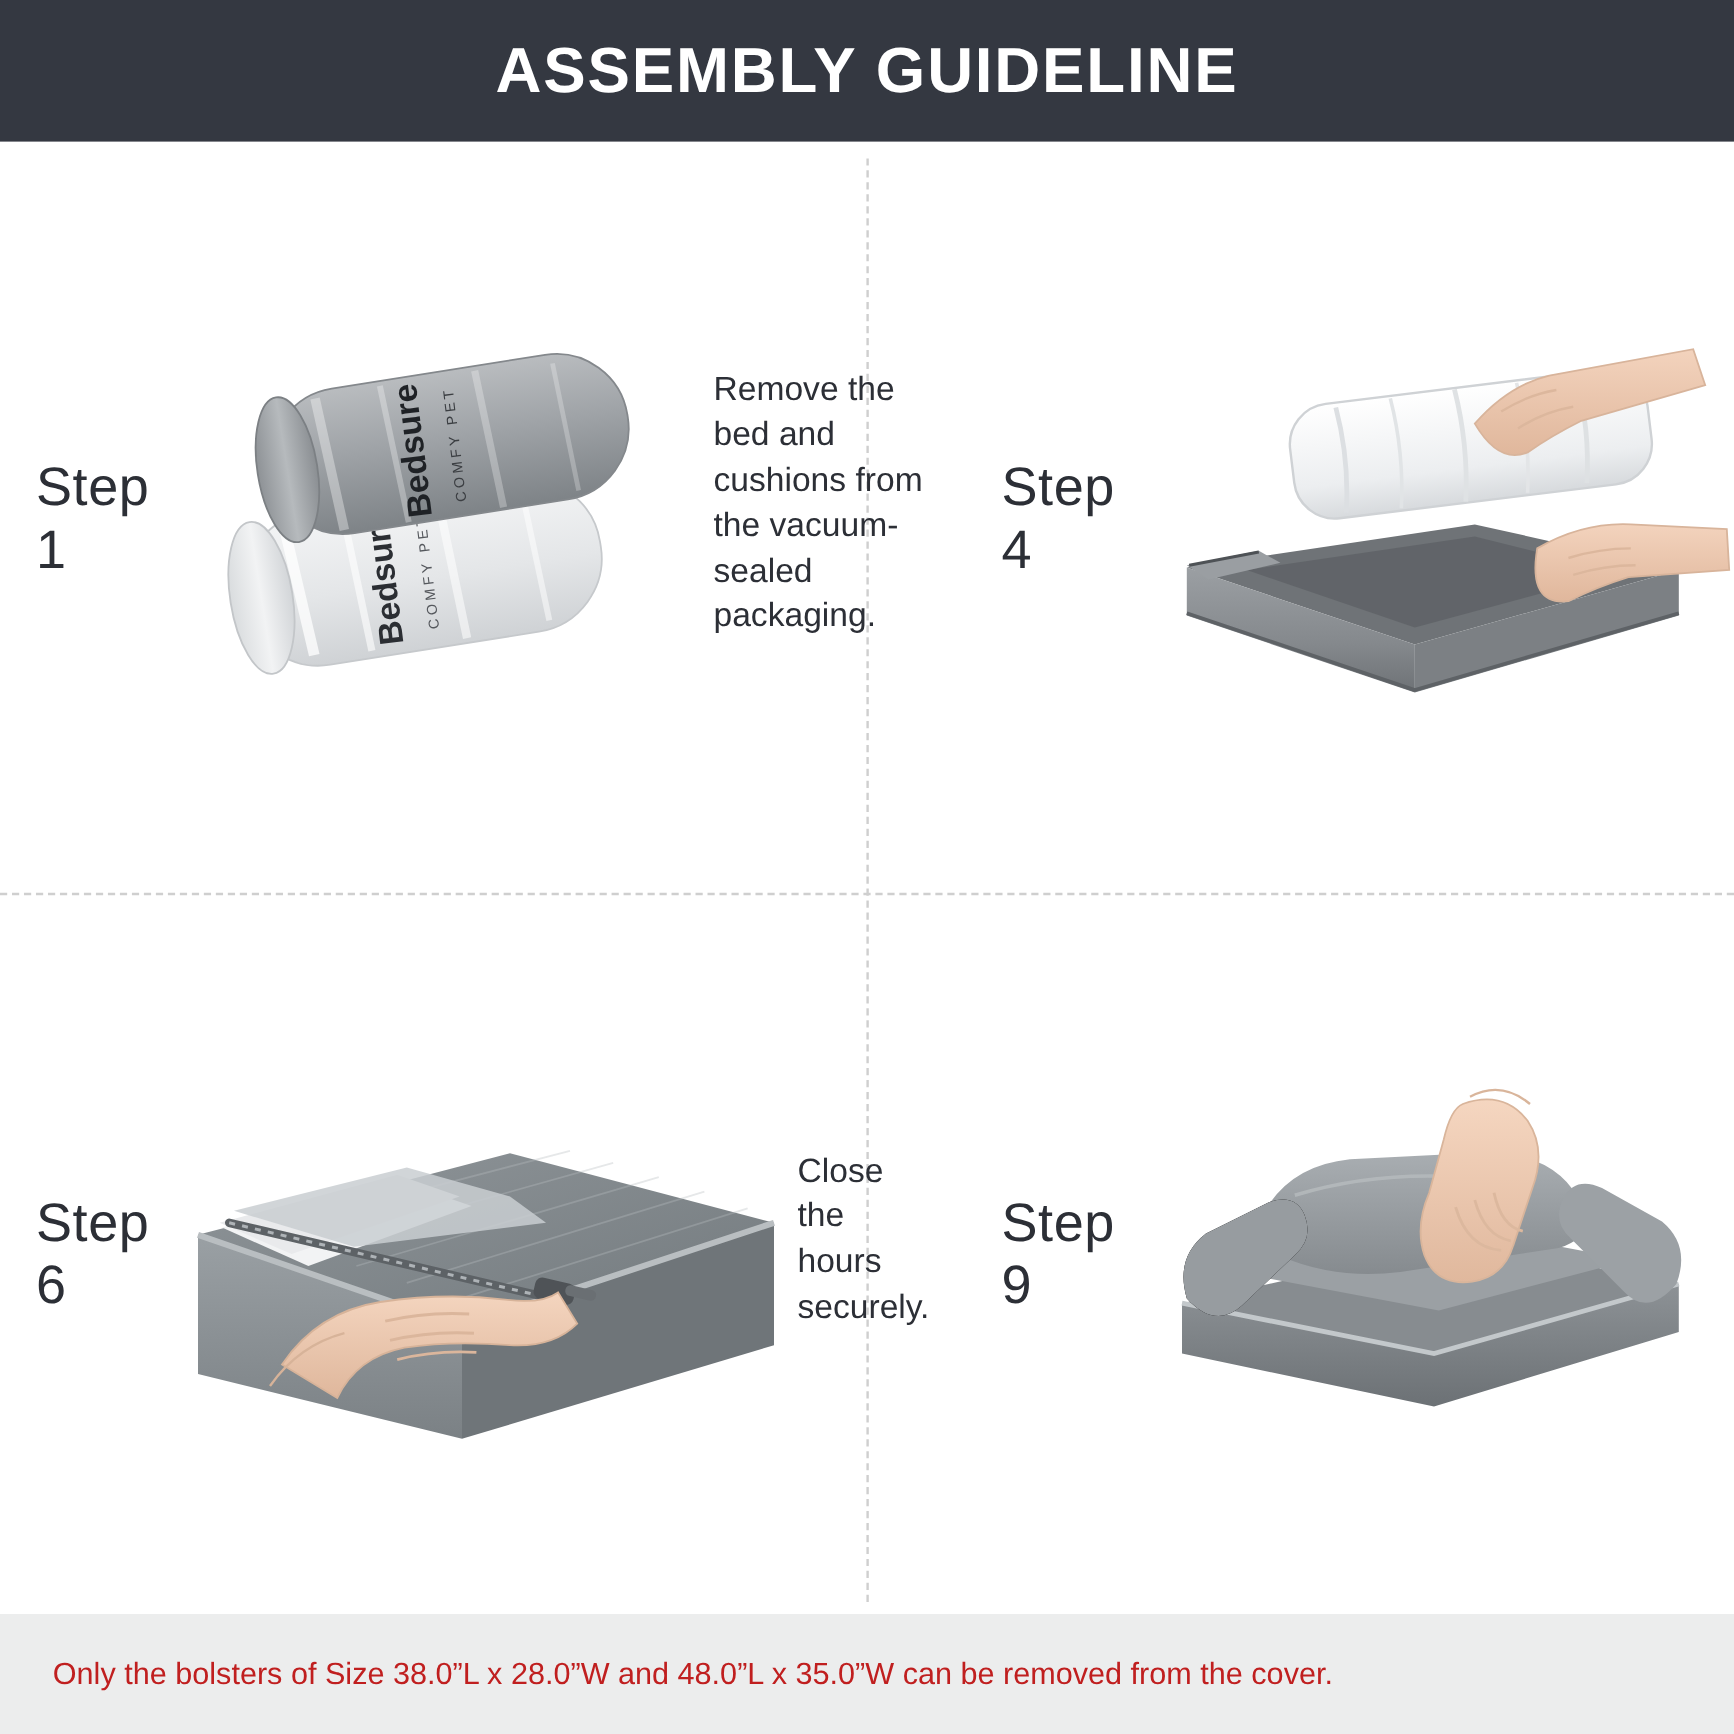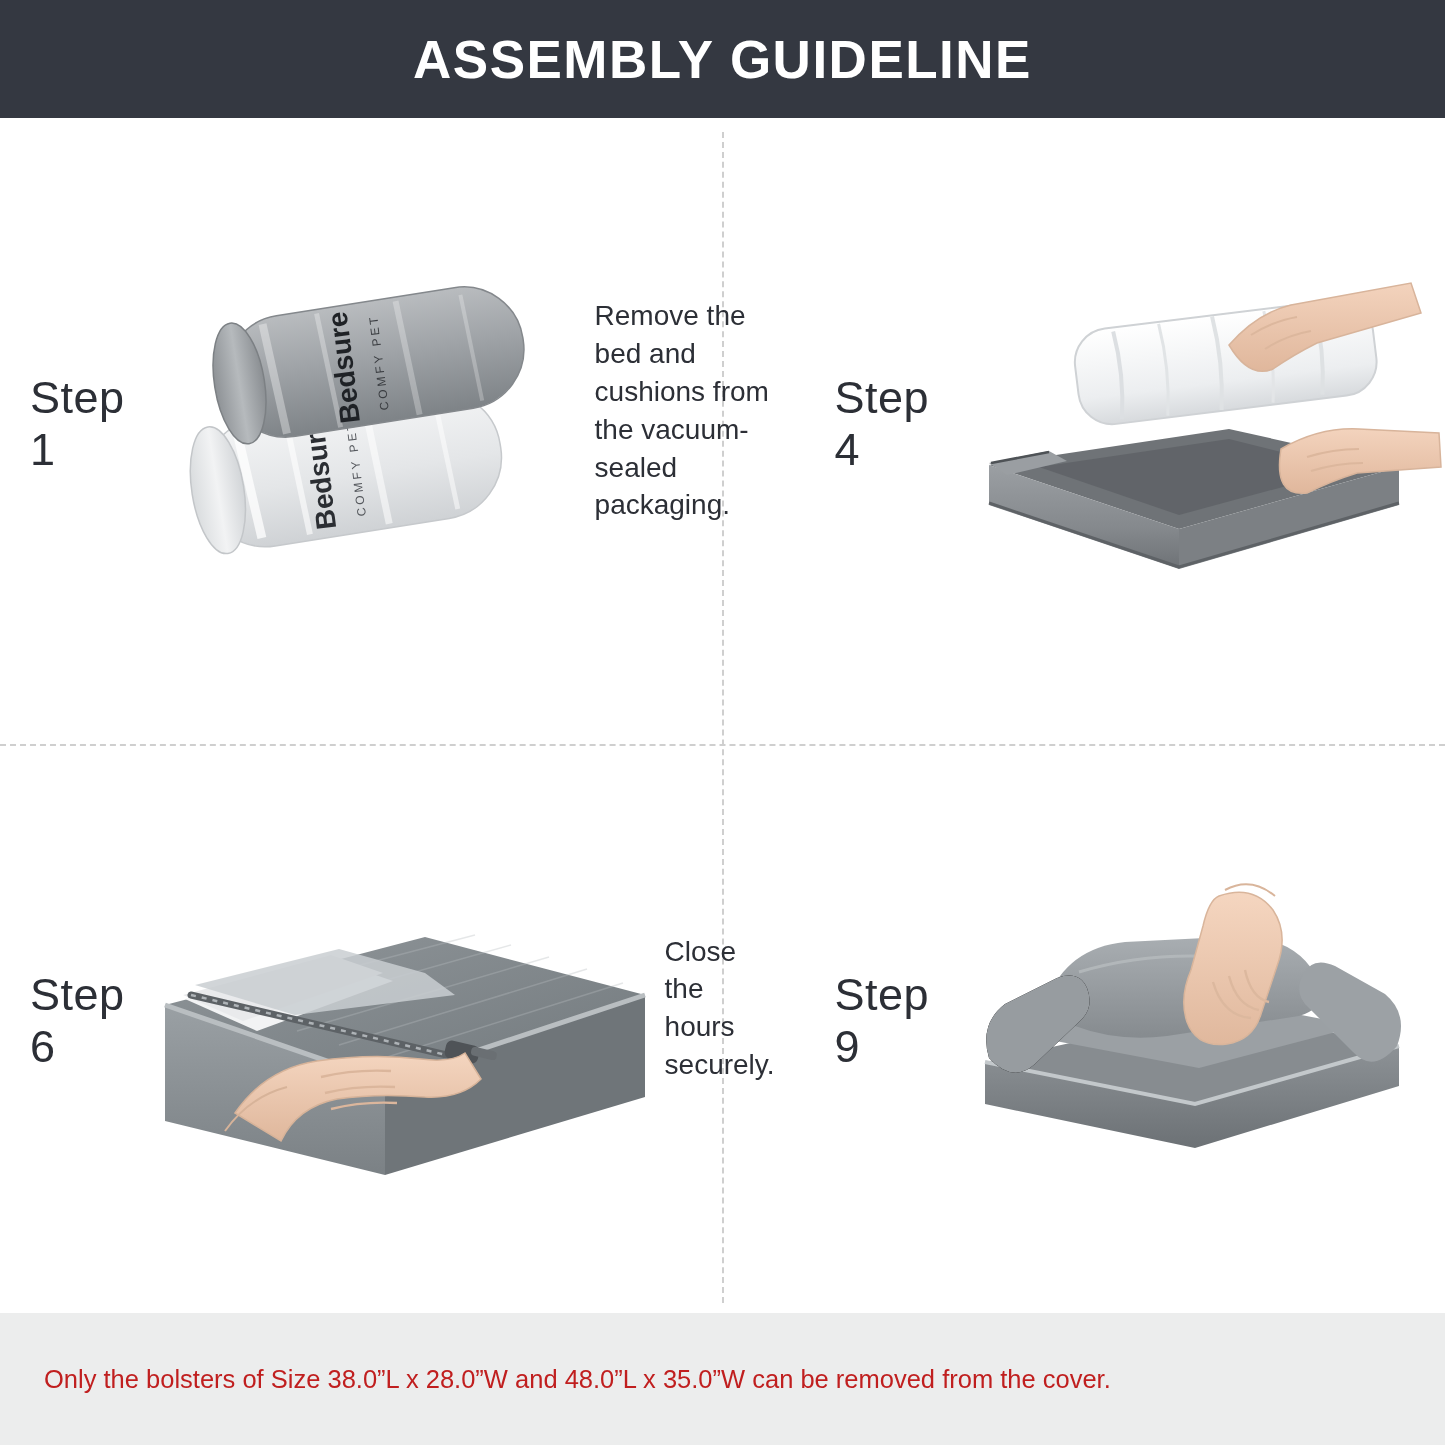--- a/index.html
+++ b/index.html
@@ -94,21 +94,21 @@
     padding-bottom: 14px;
   }
 
   
   .footer {
     flex: 0 0 auto;
     height: 100px;
     background: #eceded;
     display: flex;
     align-items: center;
-    padding: 16px 44px;
+    padding: 0 44px;
   }
   .footer-note {
     color: #c01f1f;
     font-size: 25.5px;
     line-height: 1.42;
   }
 
   
   svg { display:block; }
 </style>

